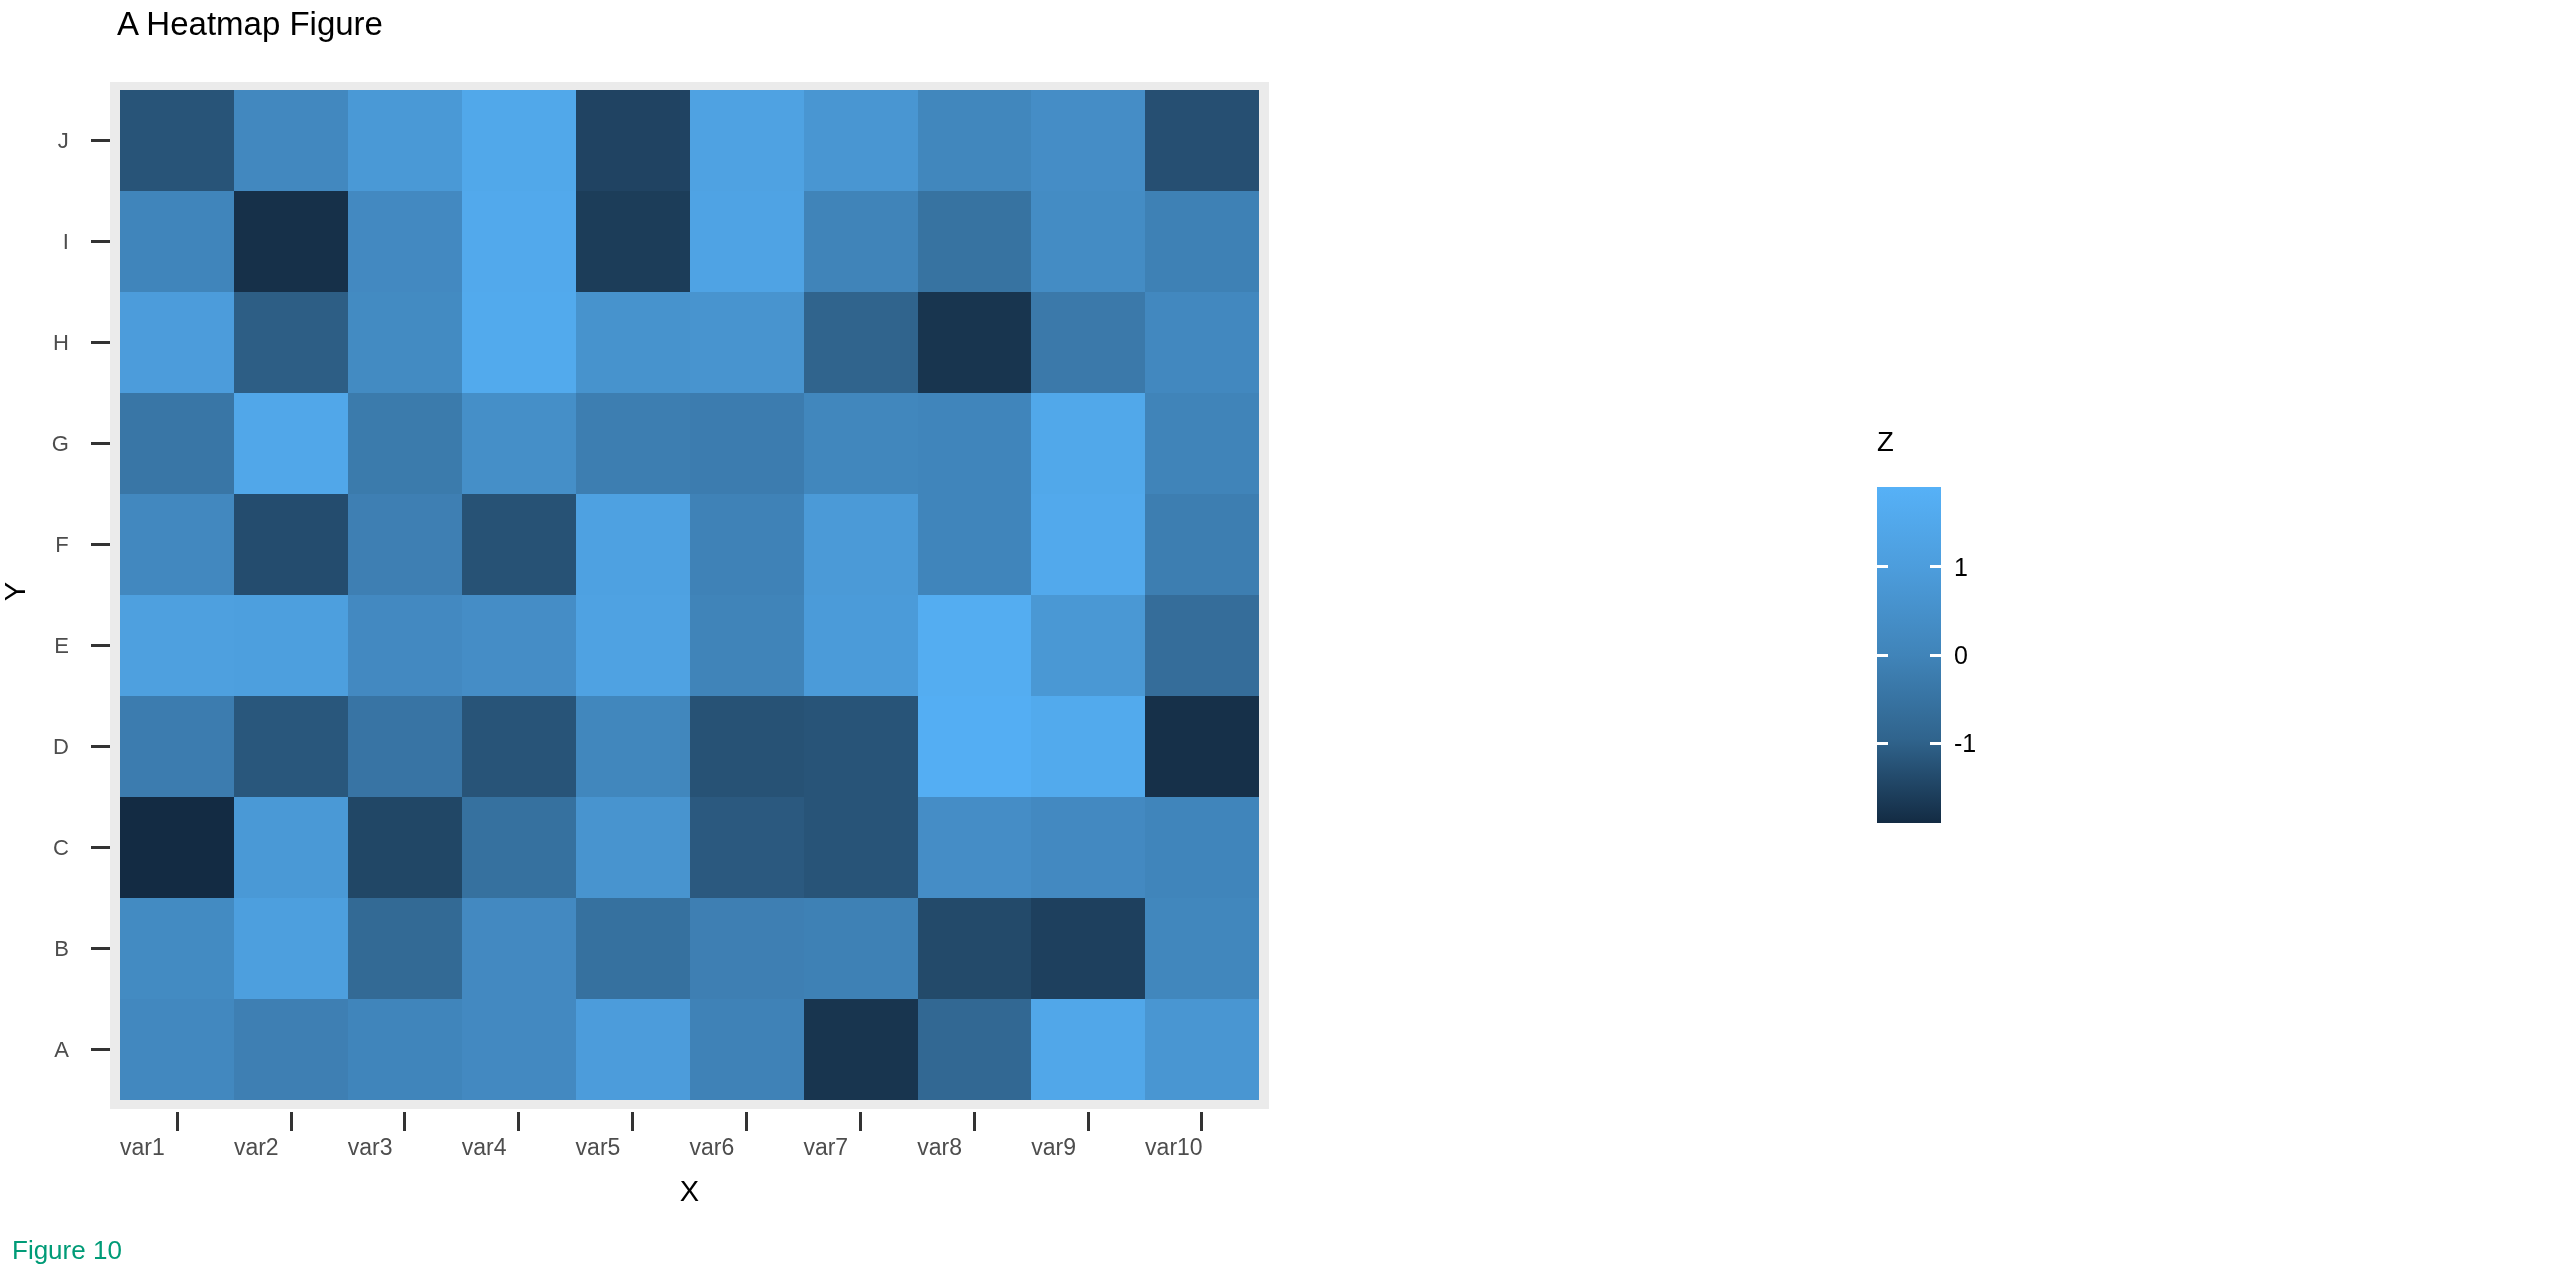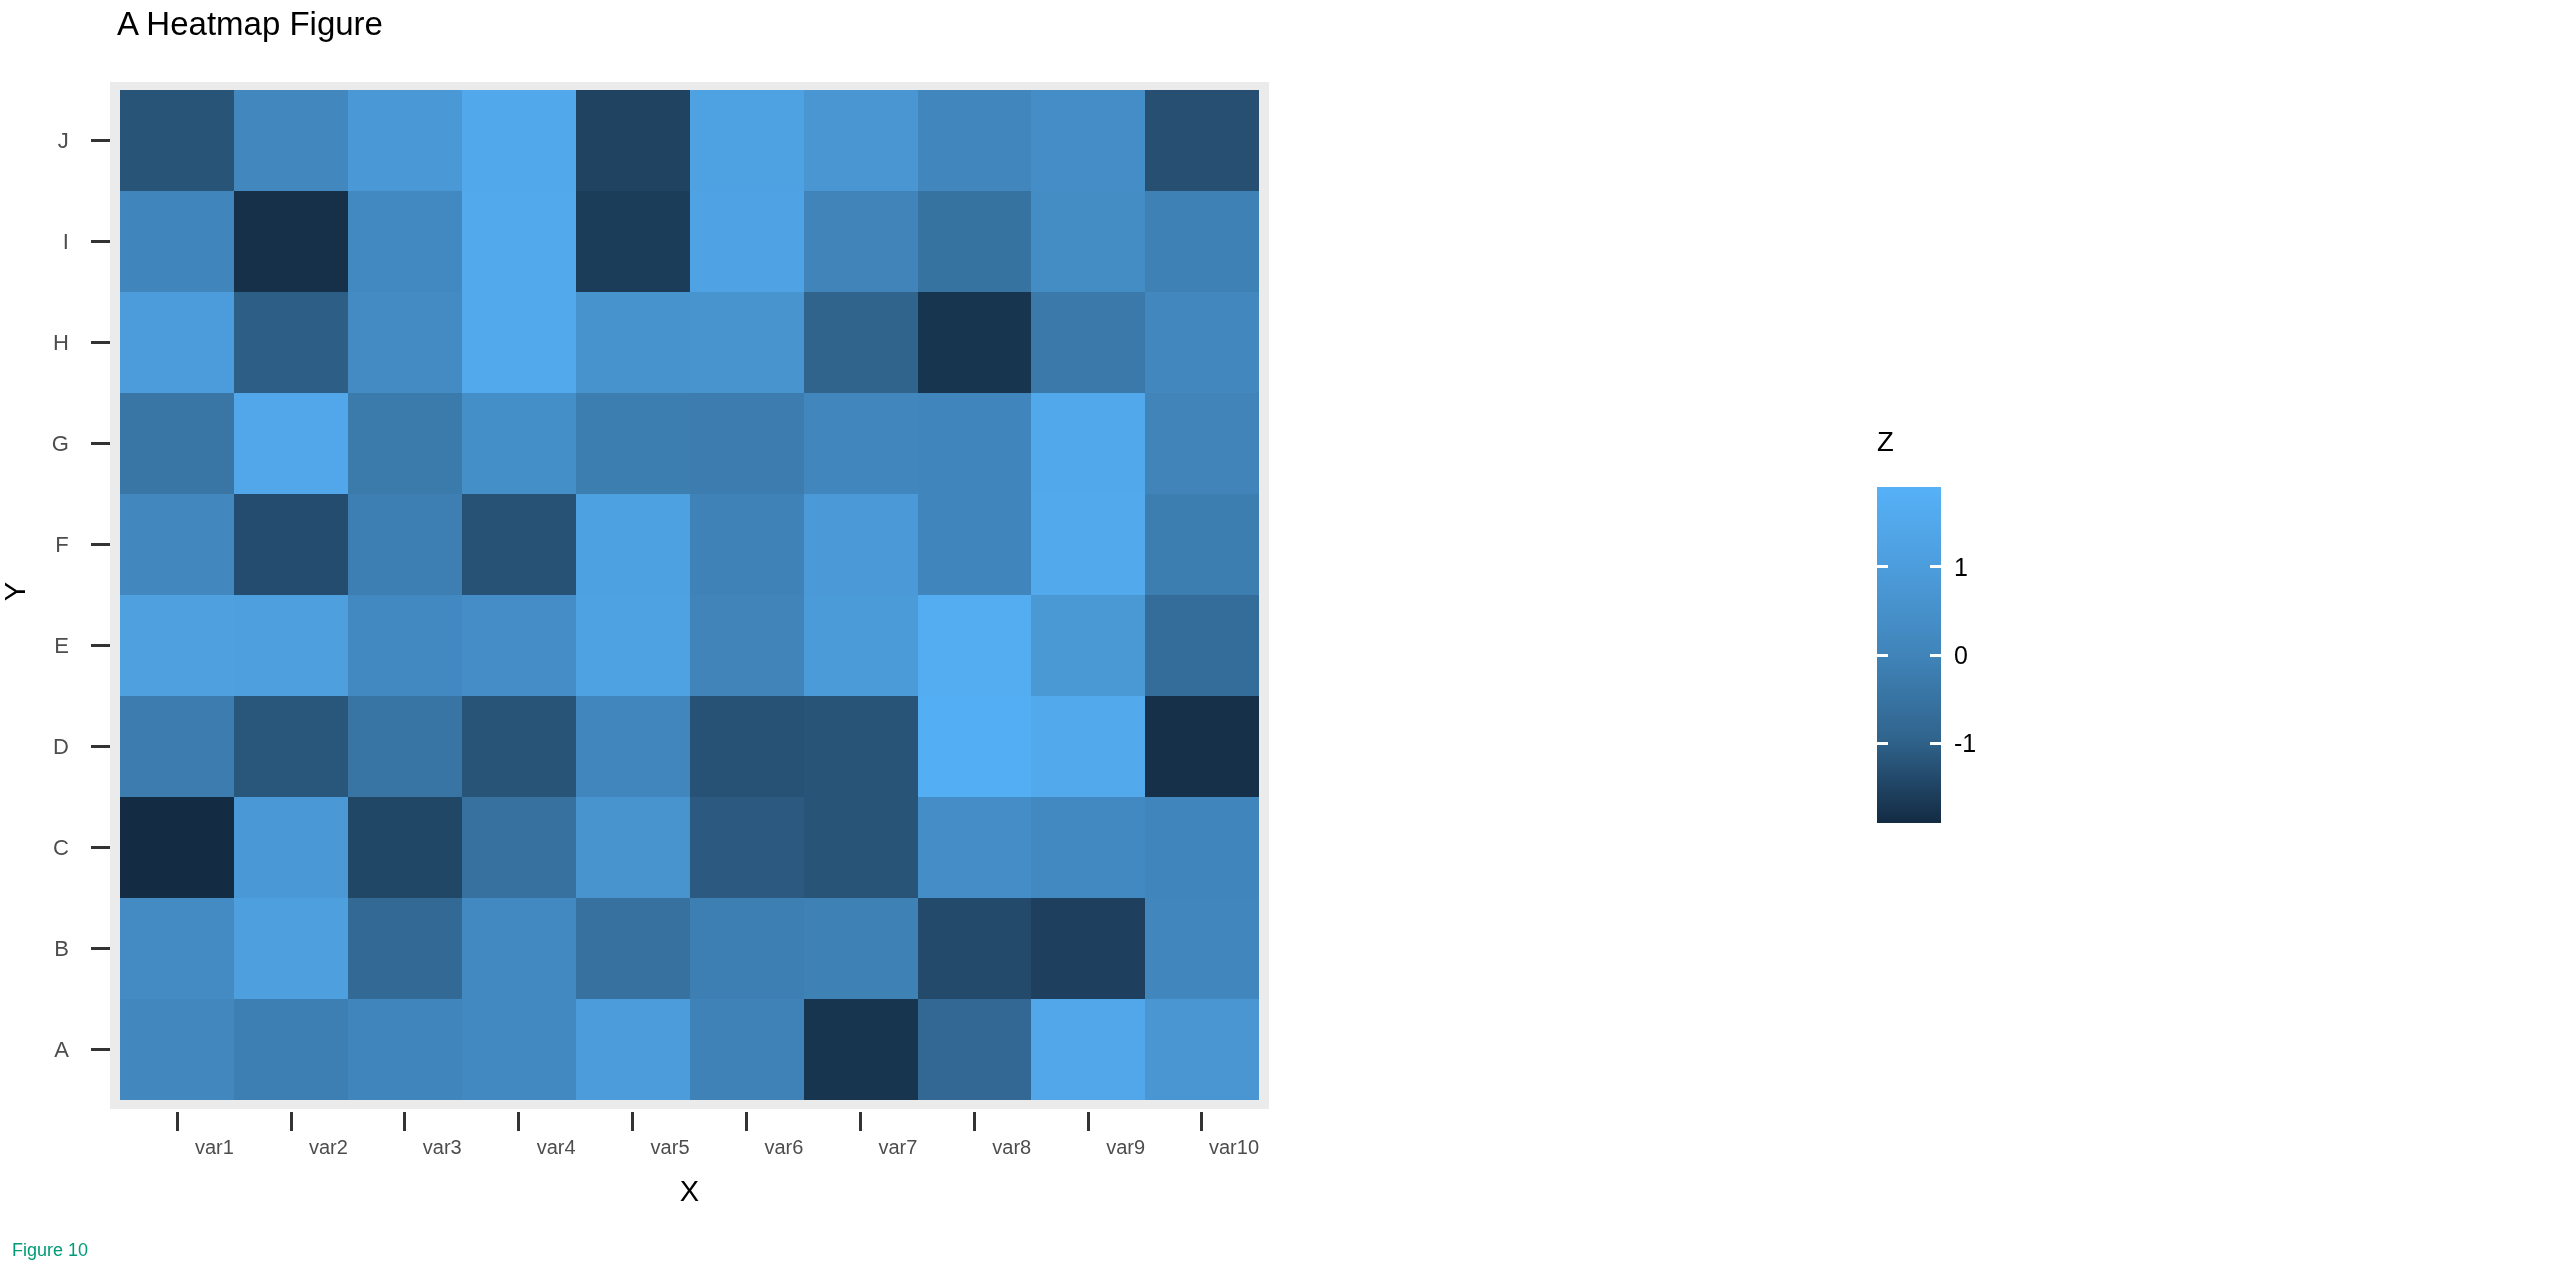--- a/index.html
+++ b/index.html
@@ -124,22 +124,22 @@
   #x-ticklabels {
     position: absolute;
     left: 120px;
     top: 1133px;
     width: 1139px;
     height: 34px;
     display: grid;
     grid-template-columns: repeat(10, 1fr);
   }
   .x-tick-label {
-    text-align: right;
-    font-size: 20px;
+    text-align: left;
+    font-size: 23px;
     color: #4D4D4D;
     line-height: 29px;
   }
   #x-axis-title {
     position: absolute;
     left: 110px;
     top: 1175px;
     width: 1159px;
     text-align: center;
     font-size: 29px;
@@ -182,21 +182,21 @@
     color: #000000;
     transform: translateY(-50%);
     white-space: nowrap;
   }
 
   
   #figure-caption {
     position: absolute;
     left: 12px;
     top: 1235px;
-    font-size: 18px;
+    font-size: 26px;
     color: #009B77;
     line-height: 31px;
   }
 </style>
 </head>
 <body>
 
 <div id="figure">
 
   <div id="plot-title">A Heatmap Figure</div>

